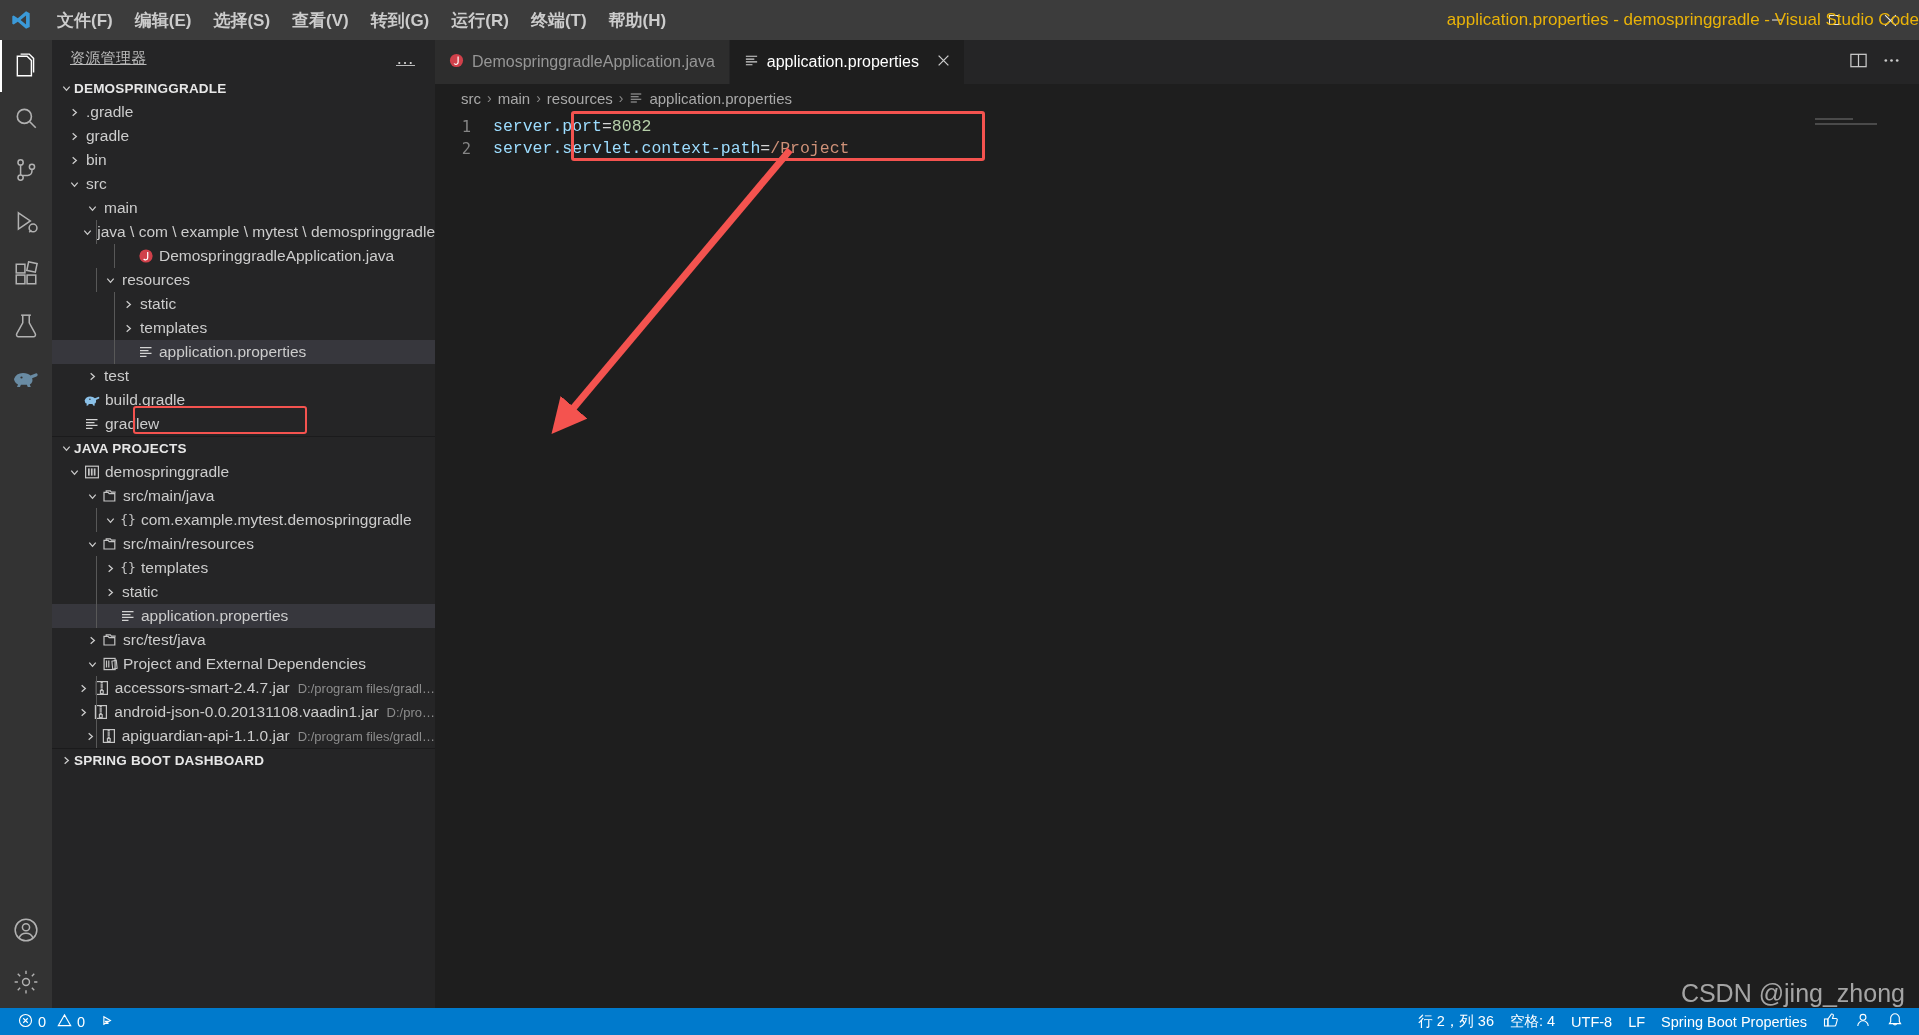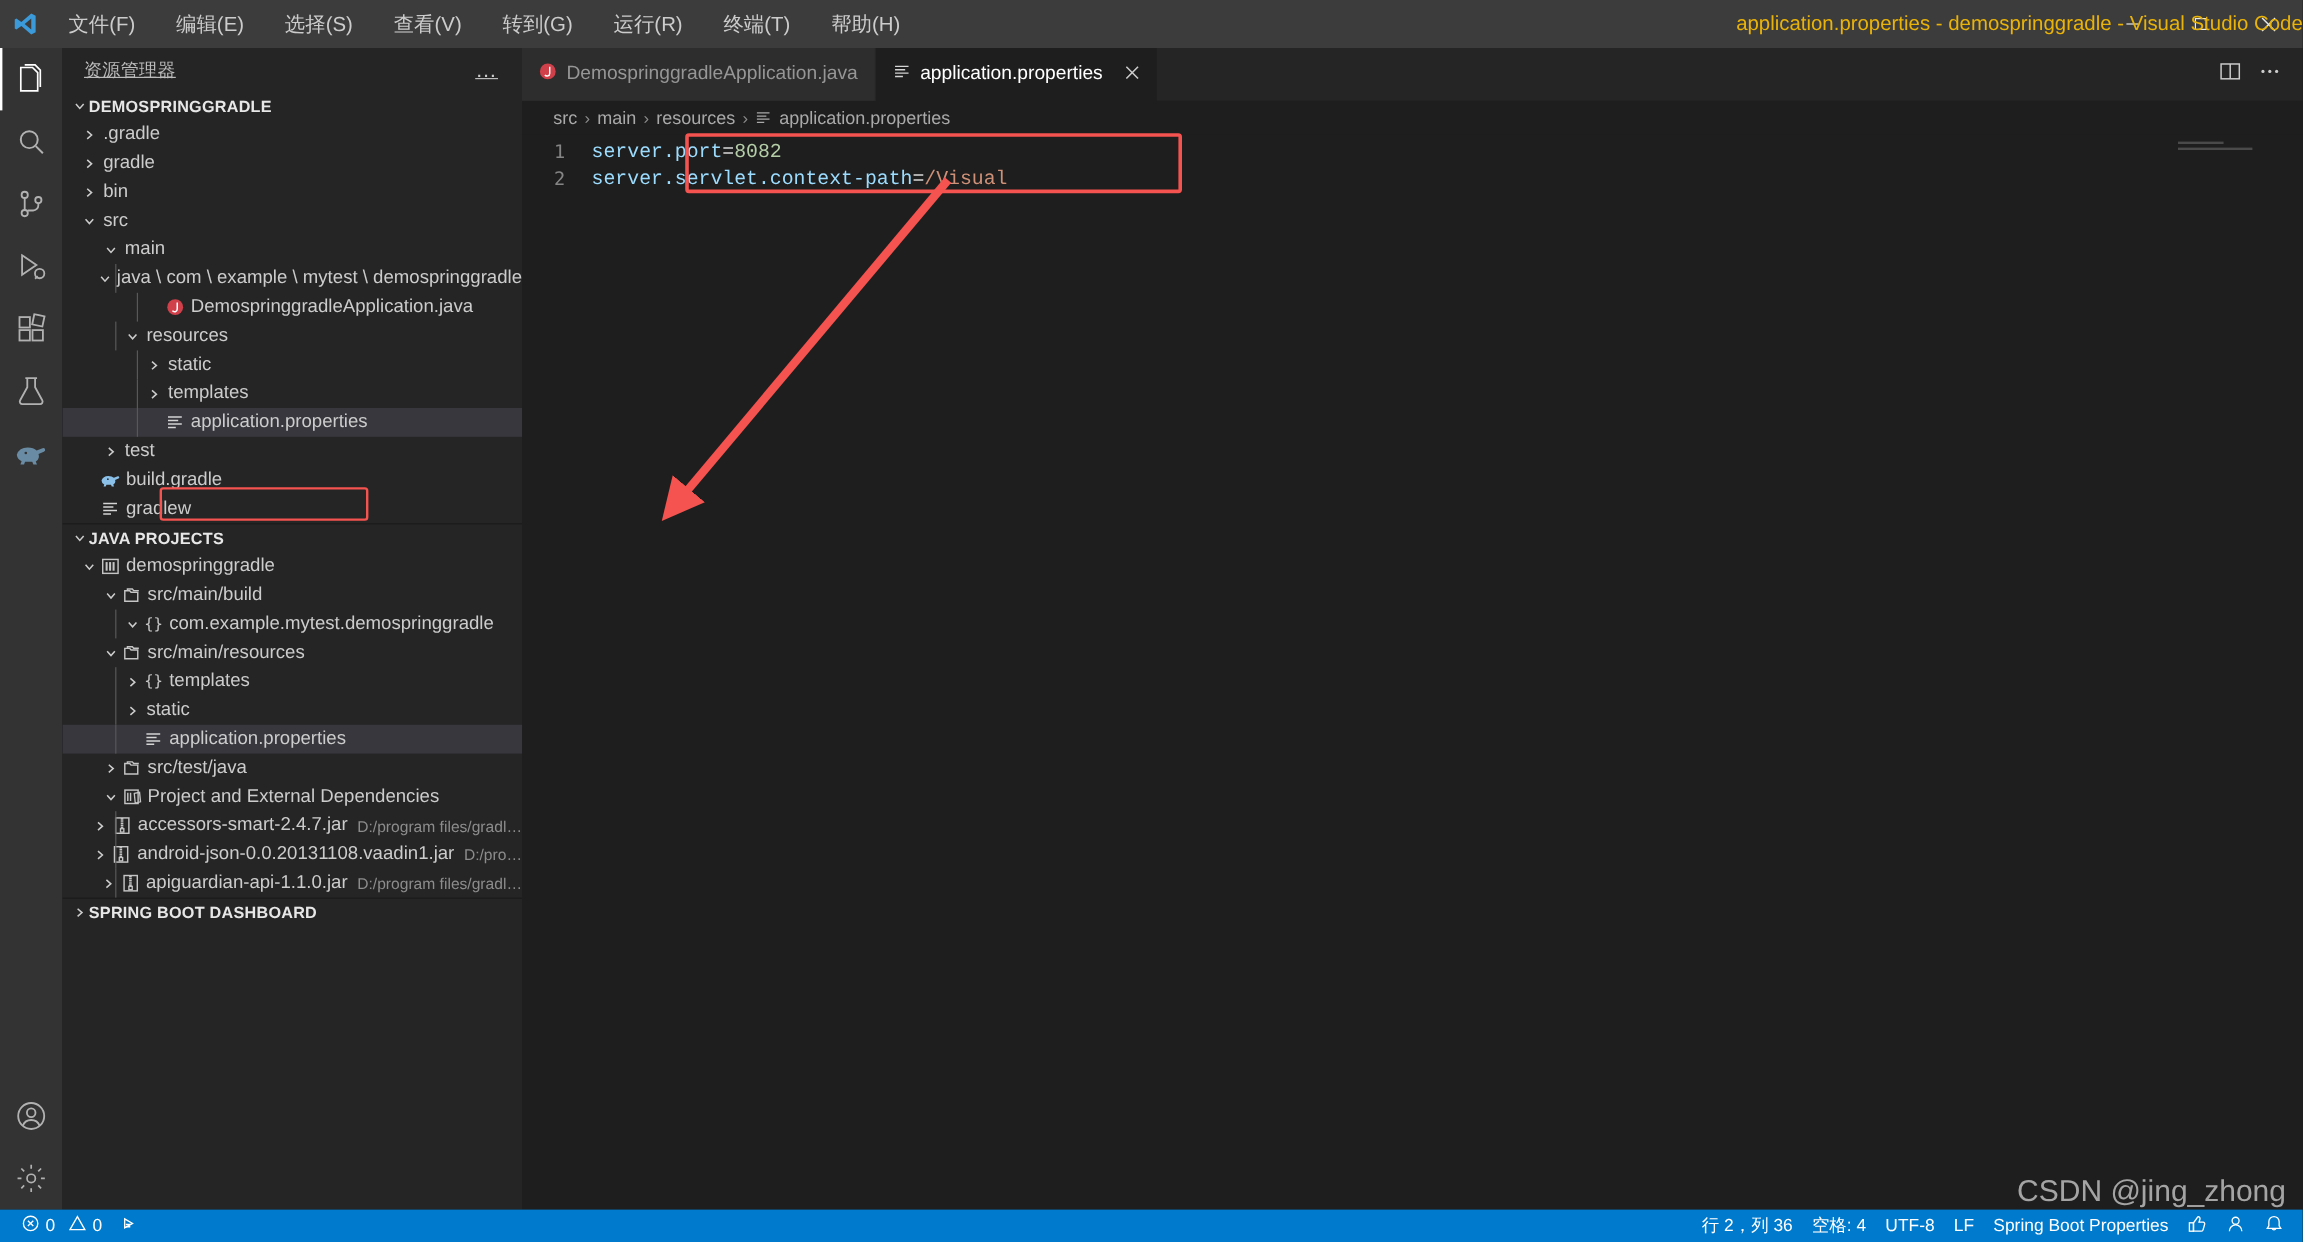--- a/index.html
+++ b/index.html
@@ -11,21 +11,21 @@
     -webkit-font-smoothing: antialiased;
   }
   .app { width: 1919px; height: 1035px; display: flex; flex-direction: column; position: relative; }
 
   
   .titlebar {
     height: 40px; background: #3c3c3c; display: flex; align-items: center;
     flex: 0 0 40px; position: relative; color: #cccccc;
   }
   .vscode-logo { width: 42px; height: 40px; display: flex; align-items: center; justify-content: center; }
-  .menu { display: flex; align-items: center; gap: 12px; margin-left: 4px; }
+  .menu { display: flex; align-items: center; gap: 0px; margin-left: 4px; font-weight: bold; }
   .menu-item {
     font-size: 17px; padding: 5px 11px; color: #cccccc; white-space: nowrap; cursor: default;
     font-family: "Liberation Sans", sans-serif;
   }
   .window-title {
     position: absolute; left: 0; right: 0; text-align: right;
     font-size: 17px; color: #eab308; pointer-events: none;
   }
   .win-controls { margin-left: auto; display: flex; height: 40px; }
   .win-btn { width: 57px; height: 40px; display: flex; align-items: center; justify-content: center; }
@@ -439,21 +439,21 @@
               <svg width="11" height="11" viewBox="0 0 12 12" fill="none" stroke="#cccccc" stroke-width="1.4">
                 <path d="M2.5 4 L6 8 L9.5 4"></path>
               </svg>
             </span>
             <span class="ficon">
               <svg width="16" height="16" viewBox="0 0 16 16">
                 <path d="M2 4.3 h4.1 l1.1 1.3 h5.6 v7.4 H2 Z" fill="none" stroke="#c5c5c5" stroke-width="1.2"></path>
                 <path d="M4.2 4.3 V2.9 h4.1 l1.1 1.3 h4.3" fill="none" stroke="#c5c5c5" stroke-width="1.2"></path>
               </svg>
             </span>
-            <span class="label">src/main/build</span>
+            <span class="label">src/main/java</span>
           </div>
           <div class="row">
             <span class="indent-guide" style="left:44px"></span>
             <span style="display:inline-block;width:50px"></span>
             <span class="twisty">
               <svg width="11" height="11" viewBox="0 0 12 12" fill="none" stroke="#cccccc" stroke-width="1.4">
                 <path d="M2.5 4 L6 8 L9.5 4"></path>
               </svg>
             </span>
             <span class="ficon">
@@ -673,21 +673,21 @@
           <div class="mm-line" style="width:38px"></div>
           <div class="mm-line" style="width:62px"></div>
         </div>
         <div class="code" id="code-lines">
             <div class="code-line">
               <span class="ln">1</span>
               <span class="ctext"><span class="tok-key">server.port</span><span class="tok-punc">=</span><span class="tok-num">8082</span></span>
             </div>
             <div class="code-line">
               <span class="ln">2</span>
-              <span class="ctext"><span class="tok-key">server.servlet.context-path</span><span class="tok-punc">=</span><span class="tok-val">/Visual</span></span>
+              <span class="ctext"><span class="tok-key">server.servlet.context-path</span><span class="tok-punc">=</span><span class="tok-val">/Project</span></span>
             </div>
           </div>
       </div>
     </div>
   </div>
 
   <div class="statusbar">
     <div class="sb-left">
       <div class="sb-item">
         <span>

